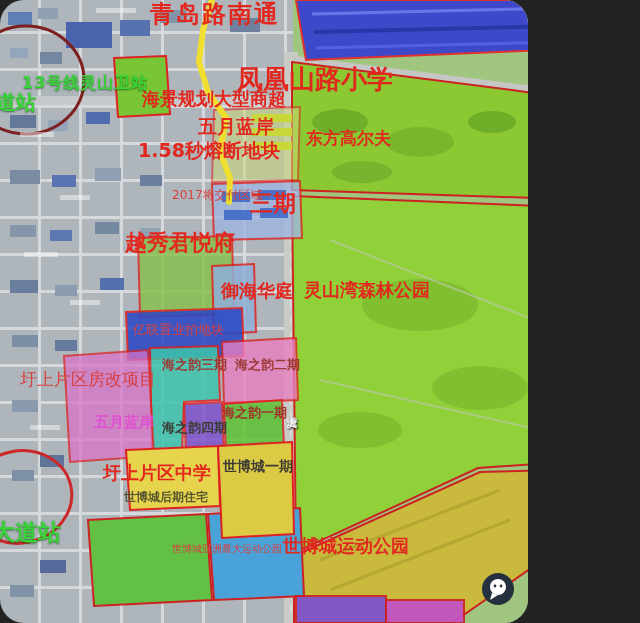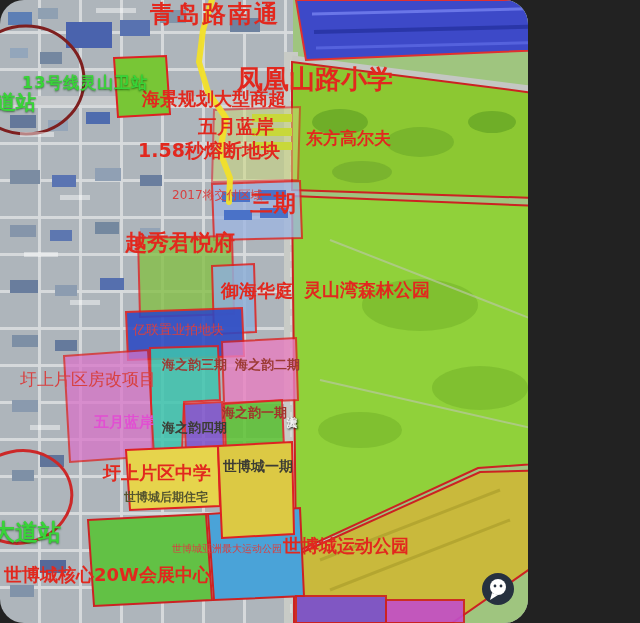--- a/index.html
+++ b/index.html
@@ -181,21 +181,20 @@
   <span class="lbl dkred" style="left:235px;top:358px;font-size:13px;">海之韵二期</span>
   <span class="lbl red2" style="left:20px;top:371px;font-size:17px;">圩上片区房改项目</span>
   <span class="lbl magenta" style="left:94px;top:415px;font-size:15px;">五月蓝岸</span>
   <span class="lbl gray" style="left:162px;top:421px;font-size:13px;">海之韵四期</span>
   <span class="lbl brickred" style="left:222px;top:406px;font-size:13px;">海之韵一期</span>
   <span class="lbl red" style="left:103px;top:464px;font-size:18px;">圩上片区中学</span>
   <span class="lbl gray" style="left:223px;top:459px;font-size:14px;">世博城一期</span>
   <span class="lbl olive" style="left:124px;top:491px;font-size:12px;">世博城后期住宅</span>
   <span class="lbl red" style="left:283px;top:537px;font-size:18px;">世博城运动公园</span>
   <span class="lbl red2" style="left:172px;top:544px;font-size:10px;">世博城亚洲最大运动公园</span>
-  <span class="lbl red" style="left:4px;top:566px;font-size:18px;">世博城核心20W会展中心</span>
   <span class="lbl greenlbl" style="left:-8px;top:521px;font-size:23px;">大道站</span>
   <span class="lbl greenlbl" style="left:-4px;top:92px;font-size:20px;">道站</span>
   <span class="lbl greenlbl" style="left:22px;top:75px;font-size:16px;letter-spacing:1px;">13号线灵山卫站</span>
   <span class="lbl whitelbl vert" style="left:286px;top:408px;font-size:11px;">滨海大道</span>
 
   <div id="logo-badge">
     <svg width="32" height="32" viewBox="0 0 32 32">
       <circle cx="16" cy="14" r="8" fill="#ffffff"></circle>
       <polygon points="10,20 8,27 16,22" fill="#ffffff"></polygon>
       <circle cx="13" cy="13" r="1.4" fill="#26313f"></circle>

